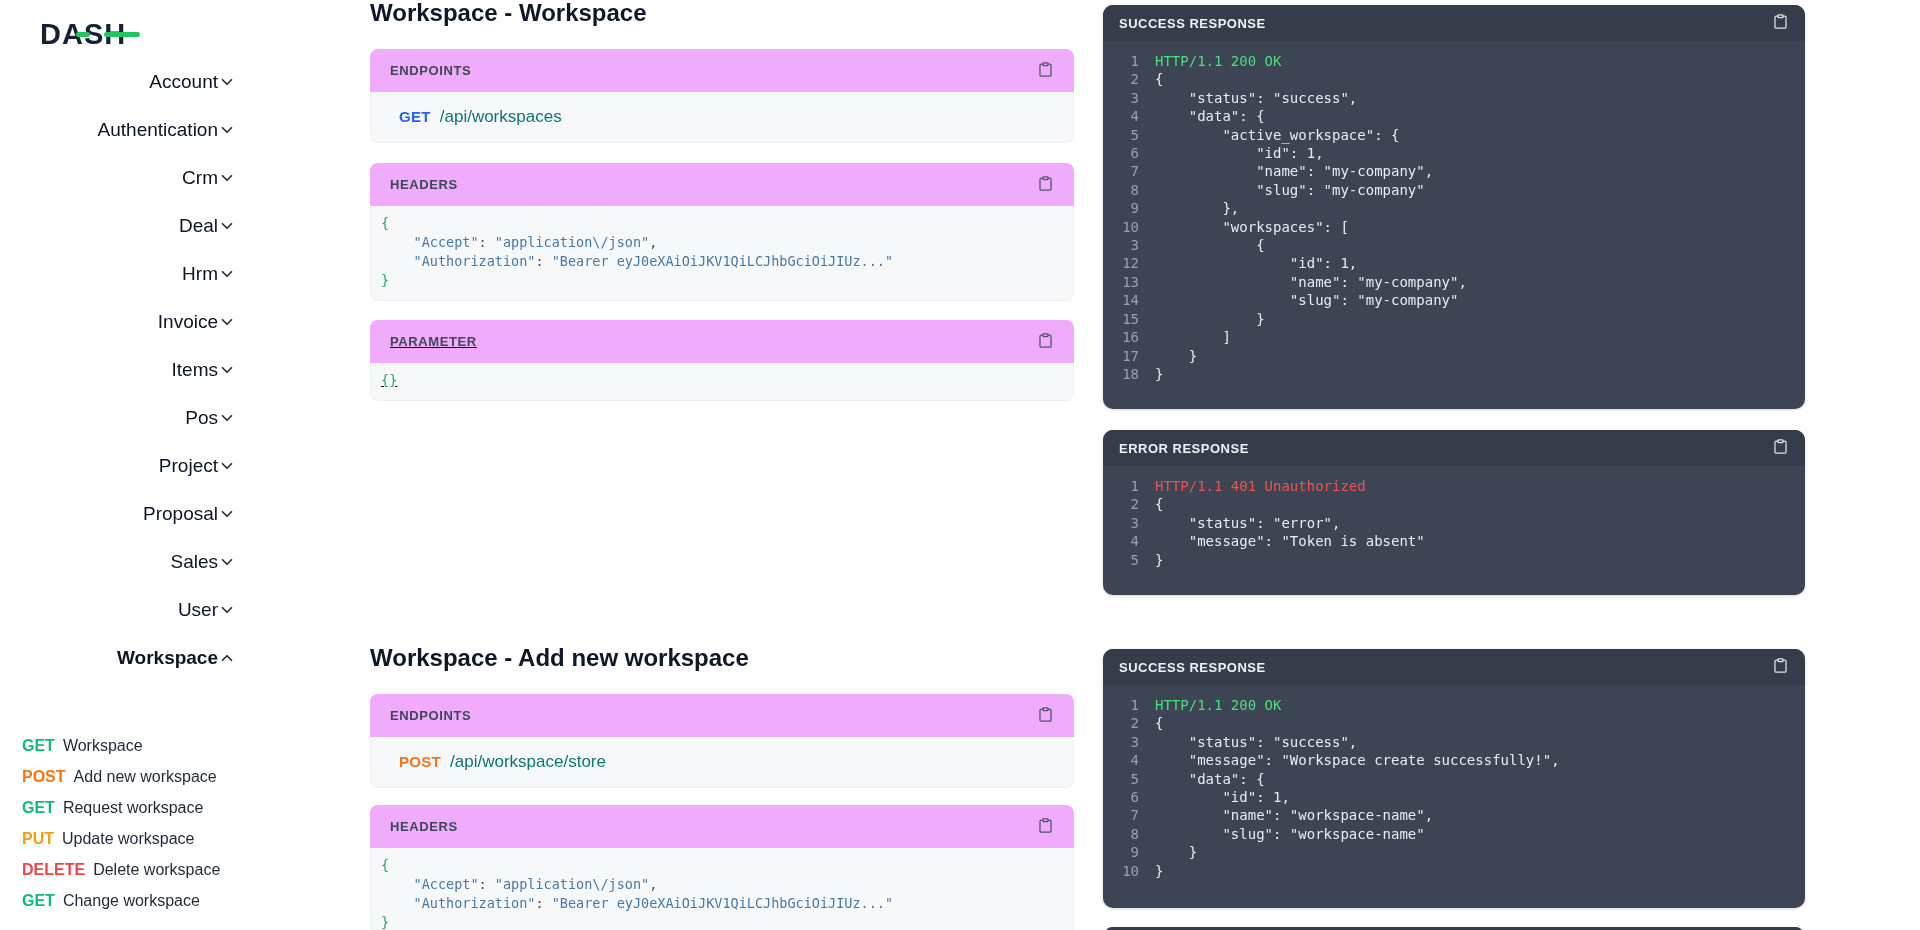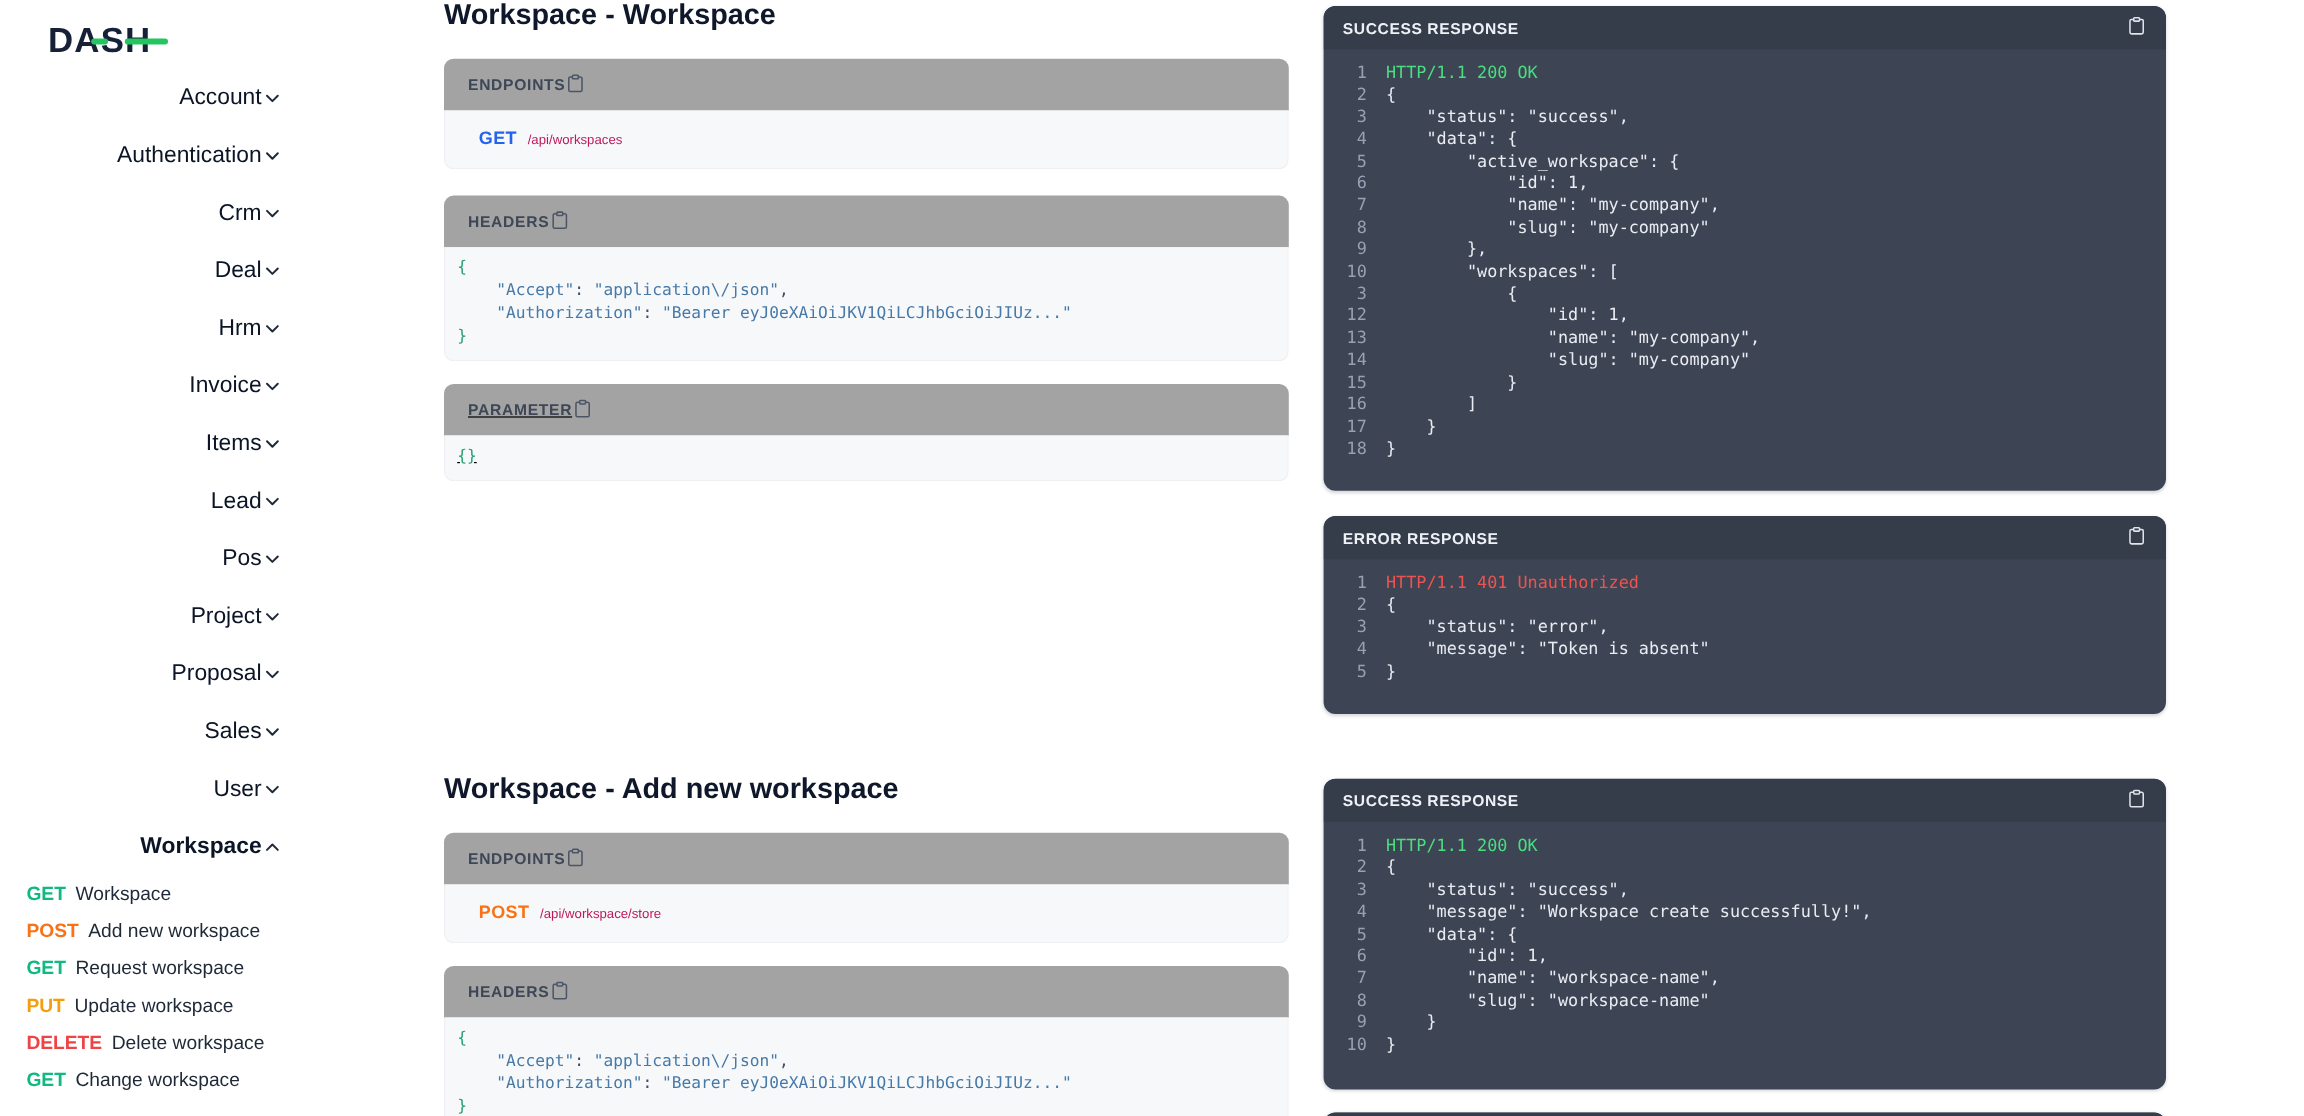--- a/index.html
+++ b/index.html
@@ -25,32 +25,32 @@
 
   .submenu { position:absolute; top:730px; left:0; width:290px; }
   .sub-item { height:31px; display:flex; align-items:center; padding:0 22px; font-size:16px; cursor:pointer; }
   .sub-method { font-weight:700; margin-right:8px; }
   .sub-label { color:#1f2937; }
 
   
   .section-title { position:absolute; left:370px; font-size:24px; line-height:36px;
                    font-weight:700; color:#0f172a; white-space:nowrap; }
   .card { position:absolute; left:370px; width:704px; border-radius:8px; }
-  .card-head { height:43px; background:#a3a3a3; border-radius:8px 8px 0 0; display:flex;
-               align-items:center; padding:0 20px; }
+  .card-head { height:43px; background:#f0abfc; border-radius:8px 8px 0 0; display:flex;
+               align-items:center; justify-content:space-between; padding:0 20px; }
   .card-title { font-size:13px; font-weight:700; color:#3e4756; letter-spacing:.6px; }
   .card-body { background:#f7f8fa; border:1px solid #eef0f4; border-top:0;
                border-radius:0 0 8px 8px; padding:8px 20px 10px 10px; }
   .card-body.ep { padding:15px 20px 15px 28px; }
   .card-code .cl { font-family:"DejaVu Sans Mono", monospace; font-size:13.5px; line-height:19px;
                    white-space:pre; color:#3d4f66; }
   .str { color:#4679a8; }
   .brace { color:#27a171; }
   .ep-method { font-size:15px; font-weight:700; margin-right:9px; letter-spacing:.3px; }
-  .ep-path { font-size:11px; color:#be185d; }
+  .ep-path { font-size:17px; color:#0f766e; }
 
   .copy-btn { background:none; border:0; padding:0; color:#4b5566; cursor:pointer;
               display:flex; align-items:center; }
   .copy-btn.light { color:#dfe3ea; }
 
   
   .panel { position:absolute; left:1103px; width:702px; background:#3d4454; border-radius:10px;
            overflow:hidden; box-shadow:0 1px 3px rgba(15,23,42,.18); }
   .panel-head { height:36px; background:#353c4a; display:flex; align-items:center;
                 justify-content:space-between; padding:0 16px; }
@@ -117,28 +117,20 @@
         <div class="nav-item">
           <span class="nav-label">Invoice</span>
           <span class="chev">
             <svg viewBox="0 0 24 24" width="18" height="18" fill="none" stroke="currentColor" stroke-width="2.2" stroke-linecap="round" stroke-linejoin="round">
               <path d="M6 9l6 6 6-6"></path>
             </svg>
           </span>
         </div>
         <div class="nav-item">
           <span class="nav-label">Items</span>
-          <span class="chev">
-            <svg viewBox="0 0 24 24" width="18" height="18" fill="none" stroke="currentColor" stroke-width="2.2" stroke-linecap="round" stroke-linejoin="round">
-              <path d="M6 9l6 6 6-6"></path>
-            </svg>
-          </span>
-        </div>
-        <div class="nav-item">
-          <span class="nav-label">Lead</span>
           <span class="chev">
             <svg viewBox="0 0 24 24" width="18" height="18" fill="none" stroke="currentColor" stroke-width="2.2" stroke-linecap="round" stroke-linejoin="round">
               <path d="M6 9l6 6 6-6"></path>
             </svg>
           </span>
         </div>
         <div class="nav-item">
           <span class="nav-label">Pos</span>
           <span class="chev">
             <svg viewBox="0 0 24 24" width="18" height="18" fill="none" stroke="currentColor" stroke-width="2.2" stroke-linecap="round" stroke-linejoin="round">

